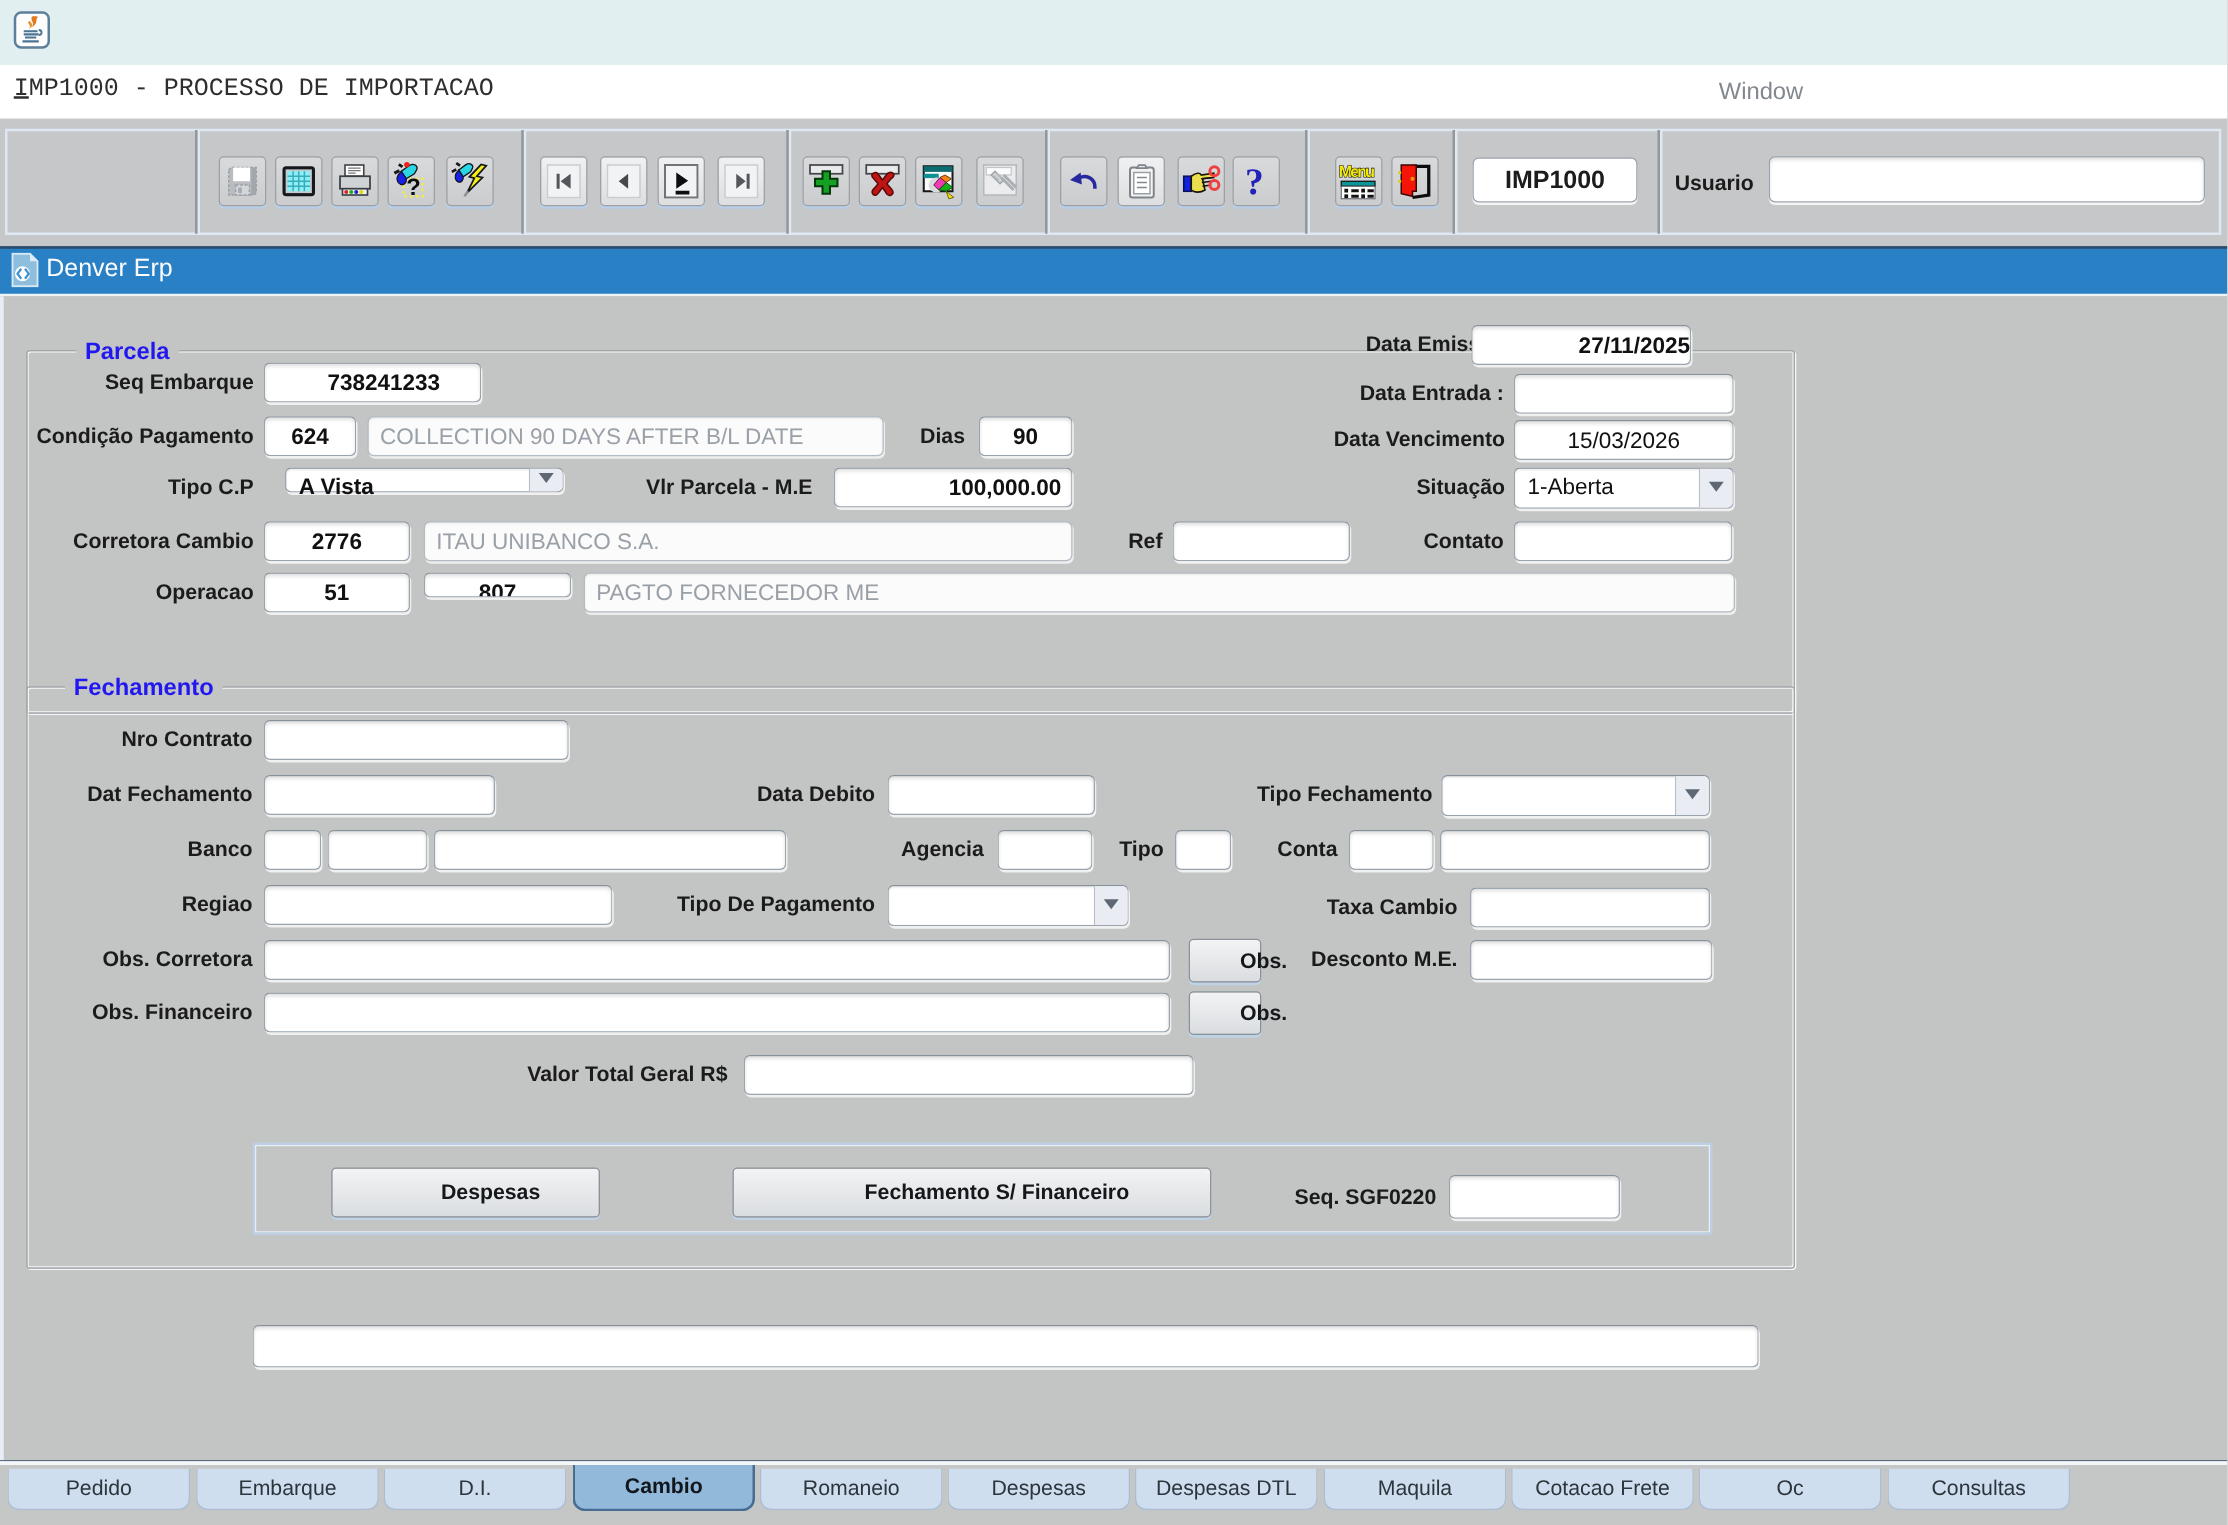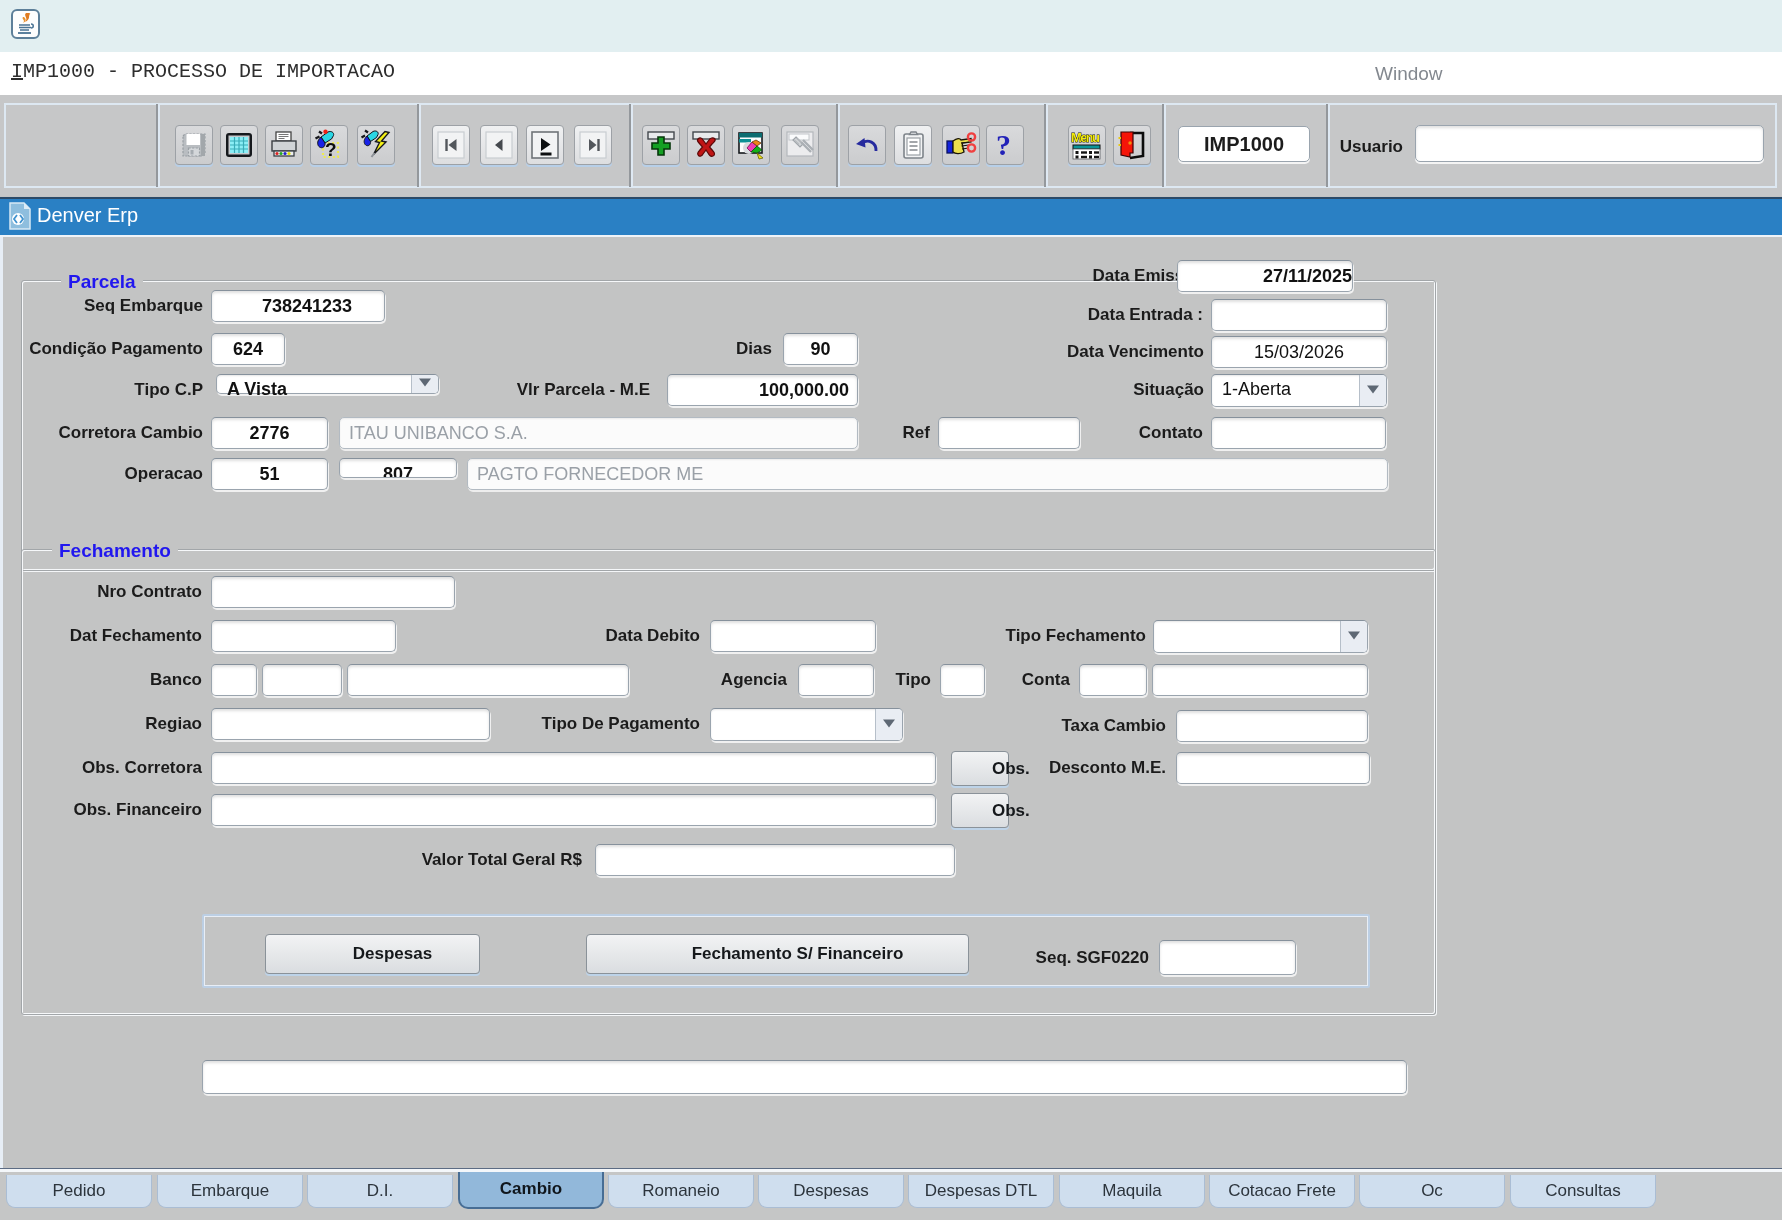--- a/index.html
+++ b/index.html
@@ -260,24 +260,25 @@
 
   <div id="content"></div>
 
   <div class="grp" style="left:21px; top:252px; width:1415px; height:291px;margin-top:28px;">
     <div class="grptitle" style="left:39px;">Parcela</div>
   </div>
   <div class="lbl" style="right:1579px; top:296px;">Seq Embarque</div>
   <div class="inp ctr" style="left:211px; top:290px; width:174px; height:32px;padding-left:18px;">738241233</div>
   <div class="lbl" style="right:1579px; top:339px;">Condição Pagamento</div>
   <div class="inp ctr" style="left:211px; top:333px; width:74px; height:32px;">624</div>
+  <div class="inp dis" style="left:294px; top:333px; width:413px; height:32px;">COLLECTION 90 DAYS AFTER B/L DATE</div>
   <div class="lbl" style="right:1010px; top:339px;">Dias</div>
   <div class="inp ctr" style="left:783px; top:333px; width:75px; height:32px;">90</div>
   <div class="lbl" style="right:1579px; top:380px;">Tipo C.P</div>
-  <div class="combo" style="left:216px; top:374px; width:223px; height:20px;">
+  <div class="combo" style="left:228px; top:374px; width:223px; height:20px;">
       <span class="txt" style="font-weight:bold">A Vista</span>
       <span class="arr"></span>
     </div>
   <div class="lbl" style="right:1132px; top:380px;">Vlr Parcela - M.E</div>
   <div class="inp rt" style="left:667px; top:374px; width:191px; height:32px;">100,000.00</div>
   <div class="lbl" style="right:1579px; top:423px;">Corretora Cambio</div>
   <div class="inp ctr" style="left:211px; top:417px; width:117px; height:32px;">2776</div>
   <div class="inp dis" style="left:339px; top:417px; width:519px; height:32px;">ITAU UNIBANCO S.A.</div>
   <div class="lbl" style="right:852px; top:423px;">Ref</div>
   <div class="inp" style="left:938px; top:417px; width:142px; height:32px;"></div>

